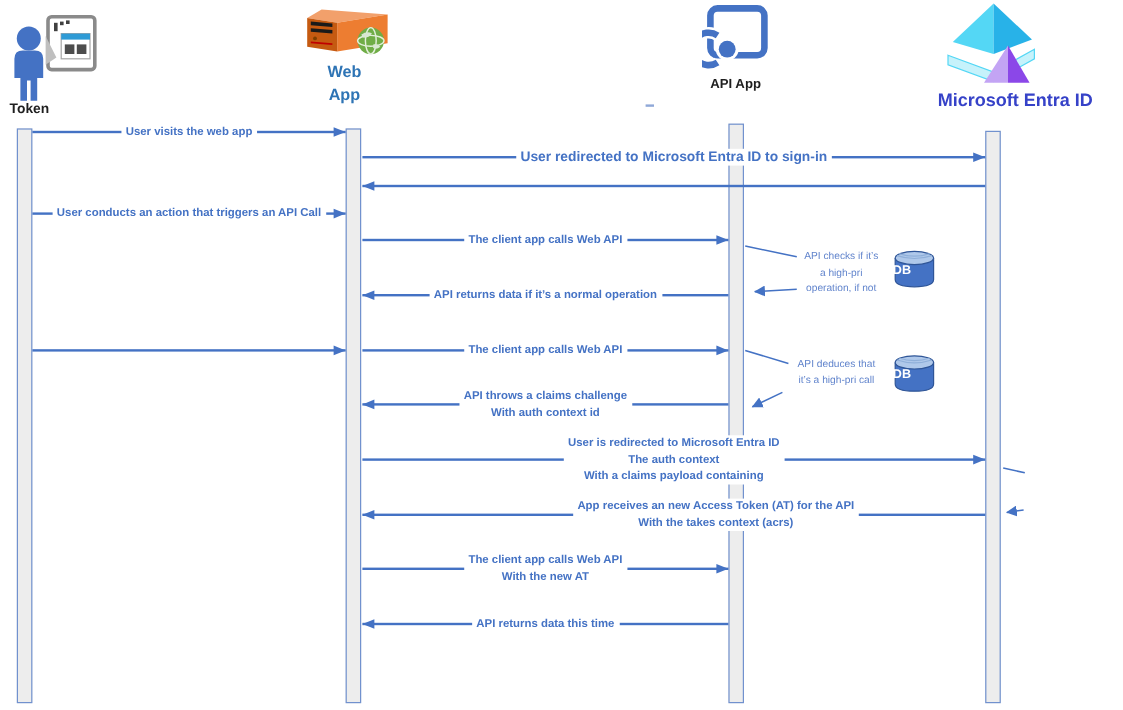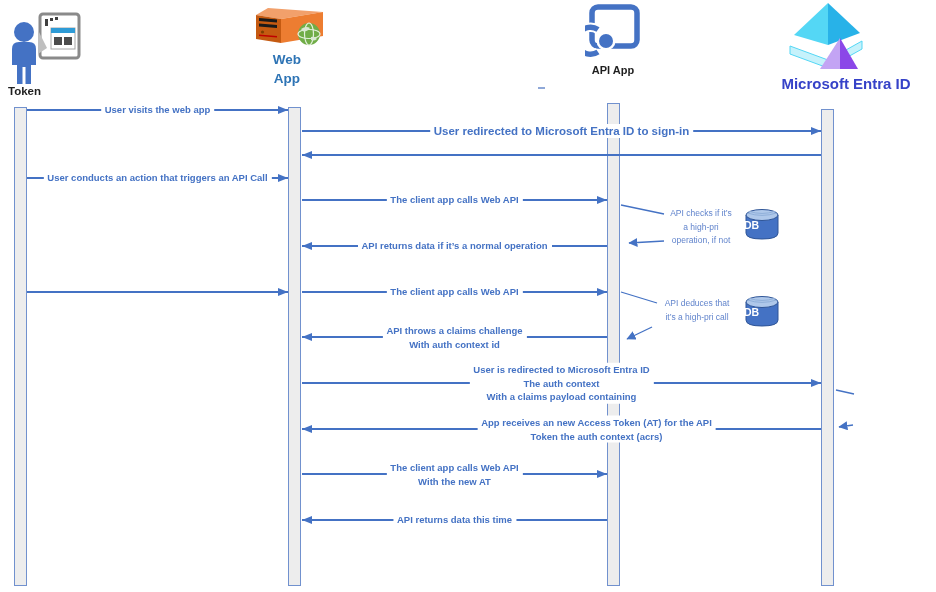--- a/index.html
+++ b/index.html
@@ -197,21 +197,21 @@
     <div class="arrow-head right" style="left: 811px; top: 378.5px;"></div>
     <div class="msg-label" style="left: 561.5px; top: 383px;">
       <div>User is redirected to Microsoft Entra ID</div>
       <div>The auth context</div>
       <div>With a claims payload containing</div>
     </div>
     <div class="msg-line" style="left: 302px; top: 428.25px; width: 519px;"></div>
     <div class="arrow-head left" style="left: 302px; top: 424.5px;"></div>
     <div class="msg-label" style="left: 561.5px; top: 429px; margin-left: 35px;">
       <div>App receives an new Access Token (AT) for the API</div>
-      <div>Token the auth context (acrs)</div>
+      <div>With the takes context (acrs)</div>
     </div>
     <div class="msg-line" style="left: 302px; top: 473.25px; width: 305px;"></div>
     <div class="arrow-head right" style="left: 597px; top: 469.5px;"></div>
     <div class="msg-label" style="left: 454.5px; top: 474px;">
       <div>The client app calls Web API</div>
       <div>With the new AT</div>
     </div>
     <div class="msg-line" style="left: 302px; top: 519.25px; width: 305px;"></div>
     <div class="arrow-head left" style="left: 302px; top: 515.5px;"></div>
     <div class="msg-label" style="left: 454.5px; top: 520px;">

